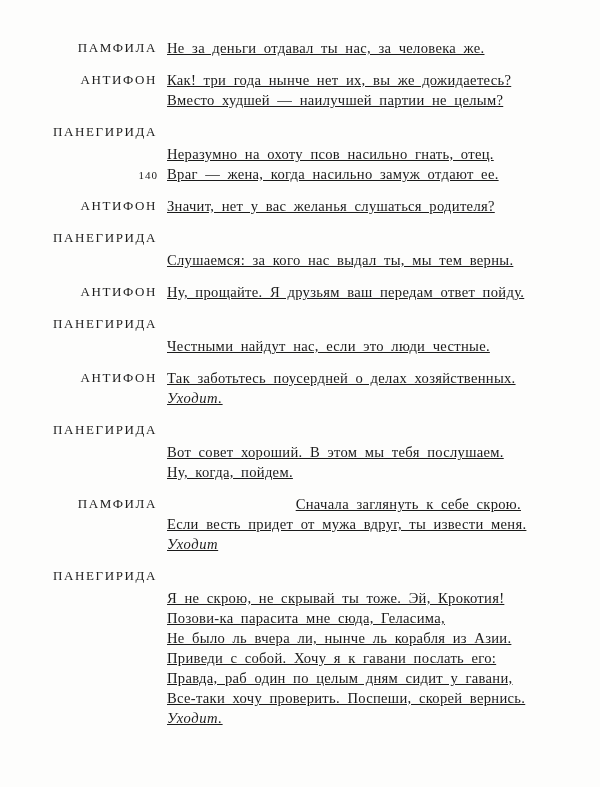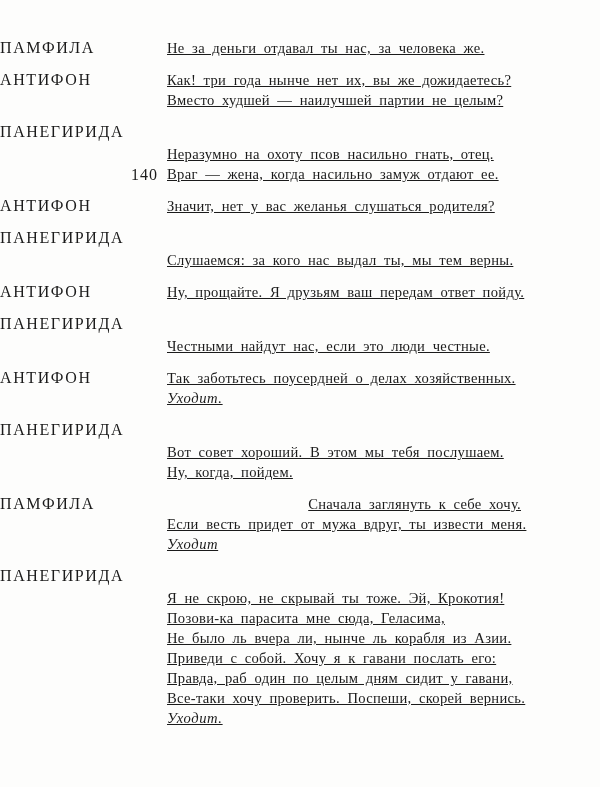--- a/index.html
+++ b/index.html
@@ -27,21 +27,22 @@
     margin-top: 12px;
   }
   .speech-block:first-child {
     margin-top: 0;
   }
   .speaker-name {
     position: absolute;
     left: 0;
     top: 0;
     width: 157px;
-    font-size: 16px;
+    text-align: right;
+    font-size: 13px;
     line-height: 20px;
     letter-spacing: 1.6px;
     white-space: nowrap;
   }
   .speaker-name.own-line {
     position: static;
     display: block;
     margin-bottom: 2px;
   }
   .speech-lines {
@@ -66,21 +67,21 @@
     font-style: italic;
     word-spacing: 1px;
     letter-spacing: 0.6px;
   }
   .verse-line-number {
     position: absolute;
     left: -56px;
     top: 1px;
     width: 47px;
     text-align: right;
-    font-size: 16px;
+    font-size: 11px;
     letter-spacing: 1px;
     font-style: normal;
   }
 </style>
 </head>
 <body>
 
 <div class="book-page">
   <div class="page-content">
       <div class="speech-block">
@@ -137,21 +138,21 @@
       <div class="speech-block">
         <div class="speaker-name own-line">ПАНЕГИРИДА</div>
         <div class="speech-lines">
           <div class="verse-line"><span>Вот совет хороший. В этом мы тебя послушаем.</span></div>
           <div class="verse-line"><span>Ну, когда, пойдем.</span></div>
         </div>
       </div>
       <div class="speech-block">
         <div class="speaker-name">ПАМФИЛА</div>
         <div class="speech-lines">
-          <div class="verse-line right"><span>Сначала заглянуть к себе хочу.</span></div>
+          <div class="verse-line right"><span>Сначала заглянуть к себе скрою.</span></div>
           <div class="verse-line"><span>Если весть придет от мужа вдруг, ты извести меня.</span></div>
           <div class="verse-line stage"><span>Уходит</span></div>
         </div>
       </div>
       <div class="speech-block">
         <div class="speaker-name own-line">ПАНЕГИРИДА</div>
         <div class="speech-lines">
           <div class="verse-line"><span>Я не скрою, не скрывай ты тоже. Эй, Крокотия!</span></div>
           <div class="verse-line"><span>Позови-ка парасита мне сюда, Геласима,</span></div>
           <div class="verse-line"><span>Не было ль вчера ли, нынче ль корабля из Азии.</span></div>

